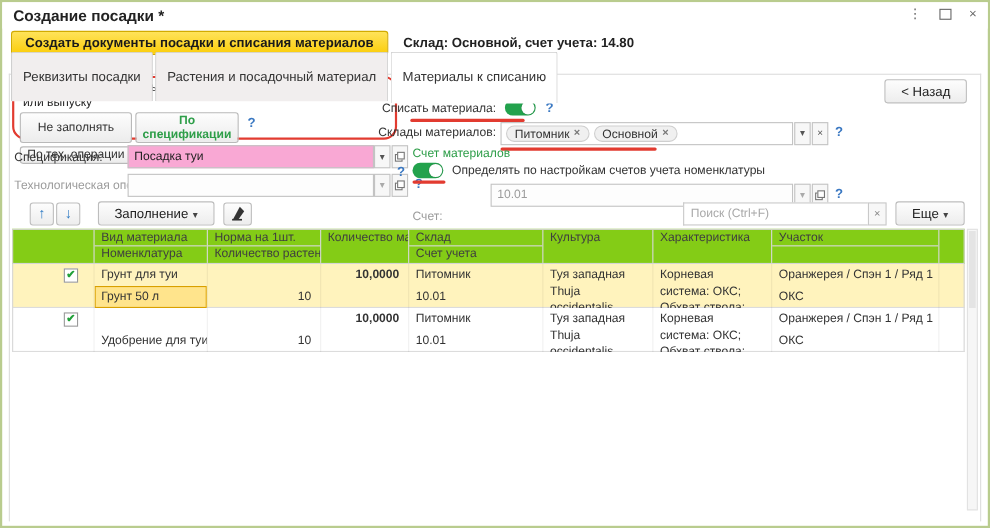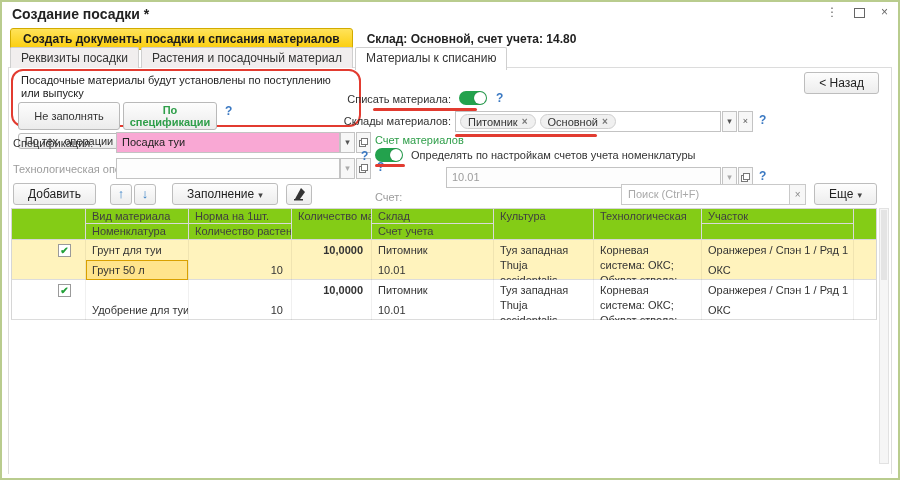--- a/index.html
+++ b/index.html
@@ -13,21 +13,21 @@
   .maxbox{width:9px;height:8px;border:1px solid #666;display:inline-block;margin-top:2px;}
 
   
   .cmdbar{position:absolute;top:25px;left:8px;right:8px;height:24px;display:flex;align-items:center;gap:14px;}
   .btn-yellow{background:linear-gradient(#ffe35a,#fbcd0a);border:1px solid #d2ab00;border-radius:3px;
     font-size:12px;font-weight:bold;color:#1a1a1a;padding:3px 12px;font-family:inherit;}
   .ctx{font-size:12px;font-weight:bold;color:#222;}
 
   
   .tabs{position:absolute;top:45px;left:8px;display:flex;gap:2px;z-index:3;}
-  .tab{height:20px;line-height:20px;padding:0 10px;font-size:12px;color:#333;background:#f1eeee;
+  .tab{height:20px;line-height:20px;padding:12px 10px;font-size:12px;color:#333;background:#f1eeee;
     border:1px solid #cfcfcf;border-bottom:none;border-radius:2px 2px 0 0;cursor:default;}
   .tab.active{background:#fff;height:22px;}
 
   
   .panel{position:absolute;top:65px;left:6px;right:6px;bottom:4px;background:#fff;
     border:1px solid #dcdcdc;border-bottom:none;z-index:1;}
   .panel *{box-sizing:border-box;}
 
   .btn-back{position:absolute;top:4px;right:12px;background:linear-gradient(#fdfdfd,#ededed);
     border:1px solid #bdbdbd;border-radius:3px;font-size:12px;padding:3px 14px;color:#222;font-family:inherit;}
@@ -188,21 +188,20 @@
     <span class="flabel" style="left:402px;top:81px;">Определять по настройкам счетов учета номенклатуры</span>
     <div class="redline" style="left:366px;top:96px;width:30px;"></div>
 
     <span class="flabel dim" style="left:366px;top:103px;margin-top:20px;">Счет:</span>
     <div class="field dim" style="left:437px;top:99px;width:275px;">10.01</div>
     <div class="cbtn" style="left:713px;top:99px;color:#aaa;"><span>▾</span></div>
     <div class="cbtn" style="left:729px;top:99px;"><span class="open-ico"></span></div>
     <span class="help" style="left:750px;top:101px;">?</span>
 
     <div class="toolbar">
-      <button class="tb-btn">Добавить</button>
       <span style="width:14px;"></span>
       <button class="tb-btn tb-sq"><span>↑</span></button>
       <button class="tb-btn tb-sq" style="margin-left:2px;"><span>↓</span></button>
       <span style="width:16px;"></span>
       <button class="tb-btn"><span>Заполнение</span><span class="caret">▾</span></button>
       <span style="width:8px;"></span>
       <button class="tb-btn tb-ico">
         <svg width="14" height="14" viewBox="0 0 14 14">
           <path d="M9 1 L13 5 L8 12 L3 12 Z" fill="#333"></path>
           <rect x="2" y="12" width="9" height="1.5" fill="#333"></rect>
@@ -232,21 +231,21 @@
           <div class="l1">Количество материала</div>
         </div>
         <div class="th split">
           <div class="l1">Склад</div>
           <div class="l2">Счет учета</div>
         </div>
         <div class="th">
           <div class="l1">Культура</div>
         </div>
         <div class="th">
-          <div class="l1">Технологическая</div>
+          <div class="l1">Характеристика</div>
         </div>
         <div class="th split">
           <div class="l1">Участок</div>
         </div>
         <div class="th"></div>
       </div>
 
       <div class="trow sel grid">
         <div class="td">
           <span class="cb">

